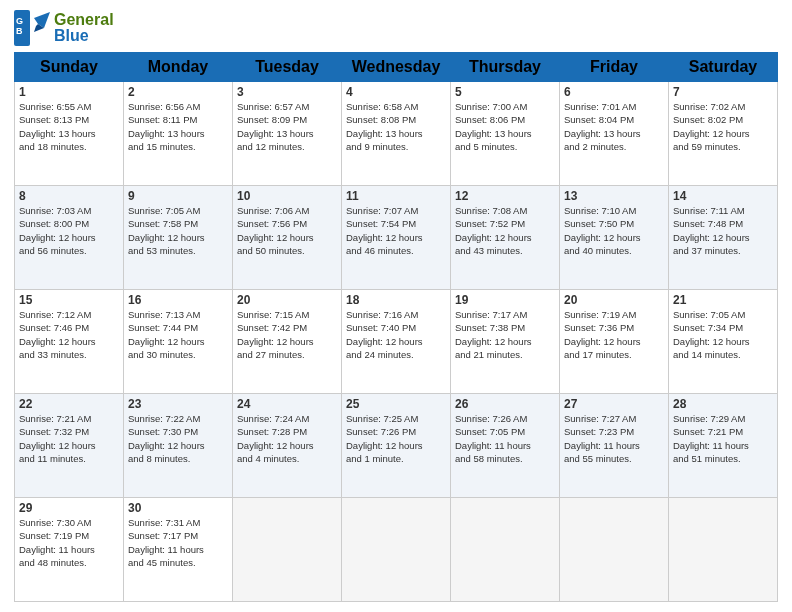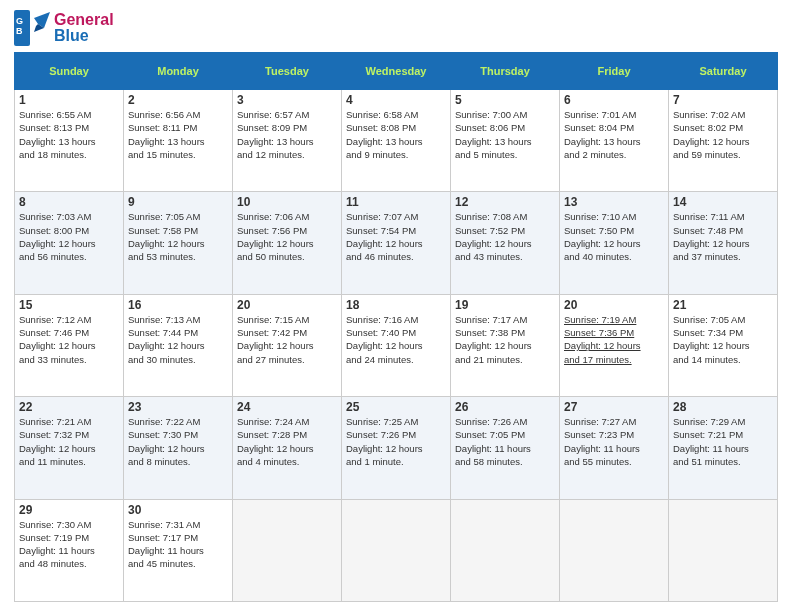--- a/index.html
+++ b/index.html
@@ -45,24 +45,24 @@
     }
     .calendar {
       flex: 1;
       border: 1px solid #ccc;
       border-collapse: collapse;
       width: 100%;
       table-layout: fixed;
     }
     .calendar th {
       background-color: #1a6db5;
-      color: #bef264;
+      color: #000000;
       text-align: center;
-      padding: 12px 2px;
-      font-size: 11px;
+      padding: 5px 2px;
+      font-size: 16px;
       font-weight: bold;
       border: 1px solid #1a6db5;
     }
     .calendar td {
       border: 1px solid #ccc;
       vertical-align: top;
       padding: 3px 4px;
       width: 14.28%;
       background: #fff;
       height: 90px;
@@ -96,21 +96,21 @@
           <svg width="36" height="36" viewBox="0 0 36 36">
             <rect x="0" y="0" width="16" height="36" rx="2" fill="#1a6db5"></rect>
             <text x="2" y="14" font-size="9" font-weight="bold" fill="white" font-family="Arial">G</text>
             <text x="2" y="24" font-size="9" font-weight="bold" fill="white" font-family="Arial">B</text>
             <polygon points="20,8 36,2 30,18 24,14" fill="#1a6db5"></polygon>
             <polygon points="24,14 30,18 20,22 22,16" fill="#0d4a8a"></polygon>
           </svg>
         </div>
         <div>
           <div style="font-size:16px;font-weight:bold;line-height:1;">
-            <span style="color:#be185d;">General</span><br>
+            <span style="color:#4d7c0f;">General</span><br>
             <span style="color:#1a6db5;">Blue</span>
           </div>
         </div>
       </div>
     </div>
     <div class="title-block">
       <div class="month-year"></div>
       <div class="location"></div>
     </div>
   </div>
@@ -261,21 +261,21 @@
           </td>
           <td>
             <span class="day-num">19</span>
             <div class="day-content" style="white-space: pre-line;">Sunrise: 7:17 AM
 Sunset: 7:38 PM
 Daylight: 12 hours
 and 21 minutes.</div>
           </td>
           <td>
             <span class="day-num">20</span>
-            <div class="day-content" style="white-space: pre-line; text-decoration: underline;">Sunrise: 7:19 AM
+            <div class="day-content" style="white-space: pre-line;">Sunrise: 7:19 AM
 Sunset: 7:36 PM
 Daylight: 12 hours
 and 17 minutes.</div>
           </td>
           <td>
             <span class="day-num">21</span>
             <div class="day-content" style="white-space: pre-line;">Sunrise: 7:05 AM
 Sunset: 7:34 PM
 Daylight: 12 hours
 and 14 minutes.</div>

